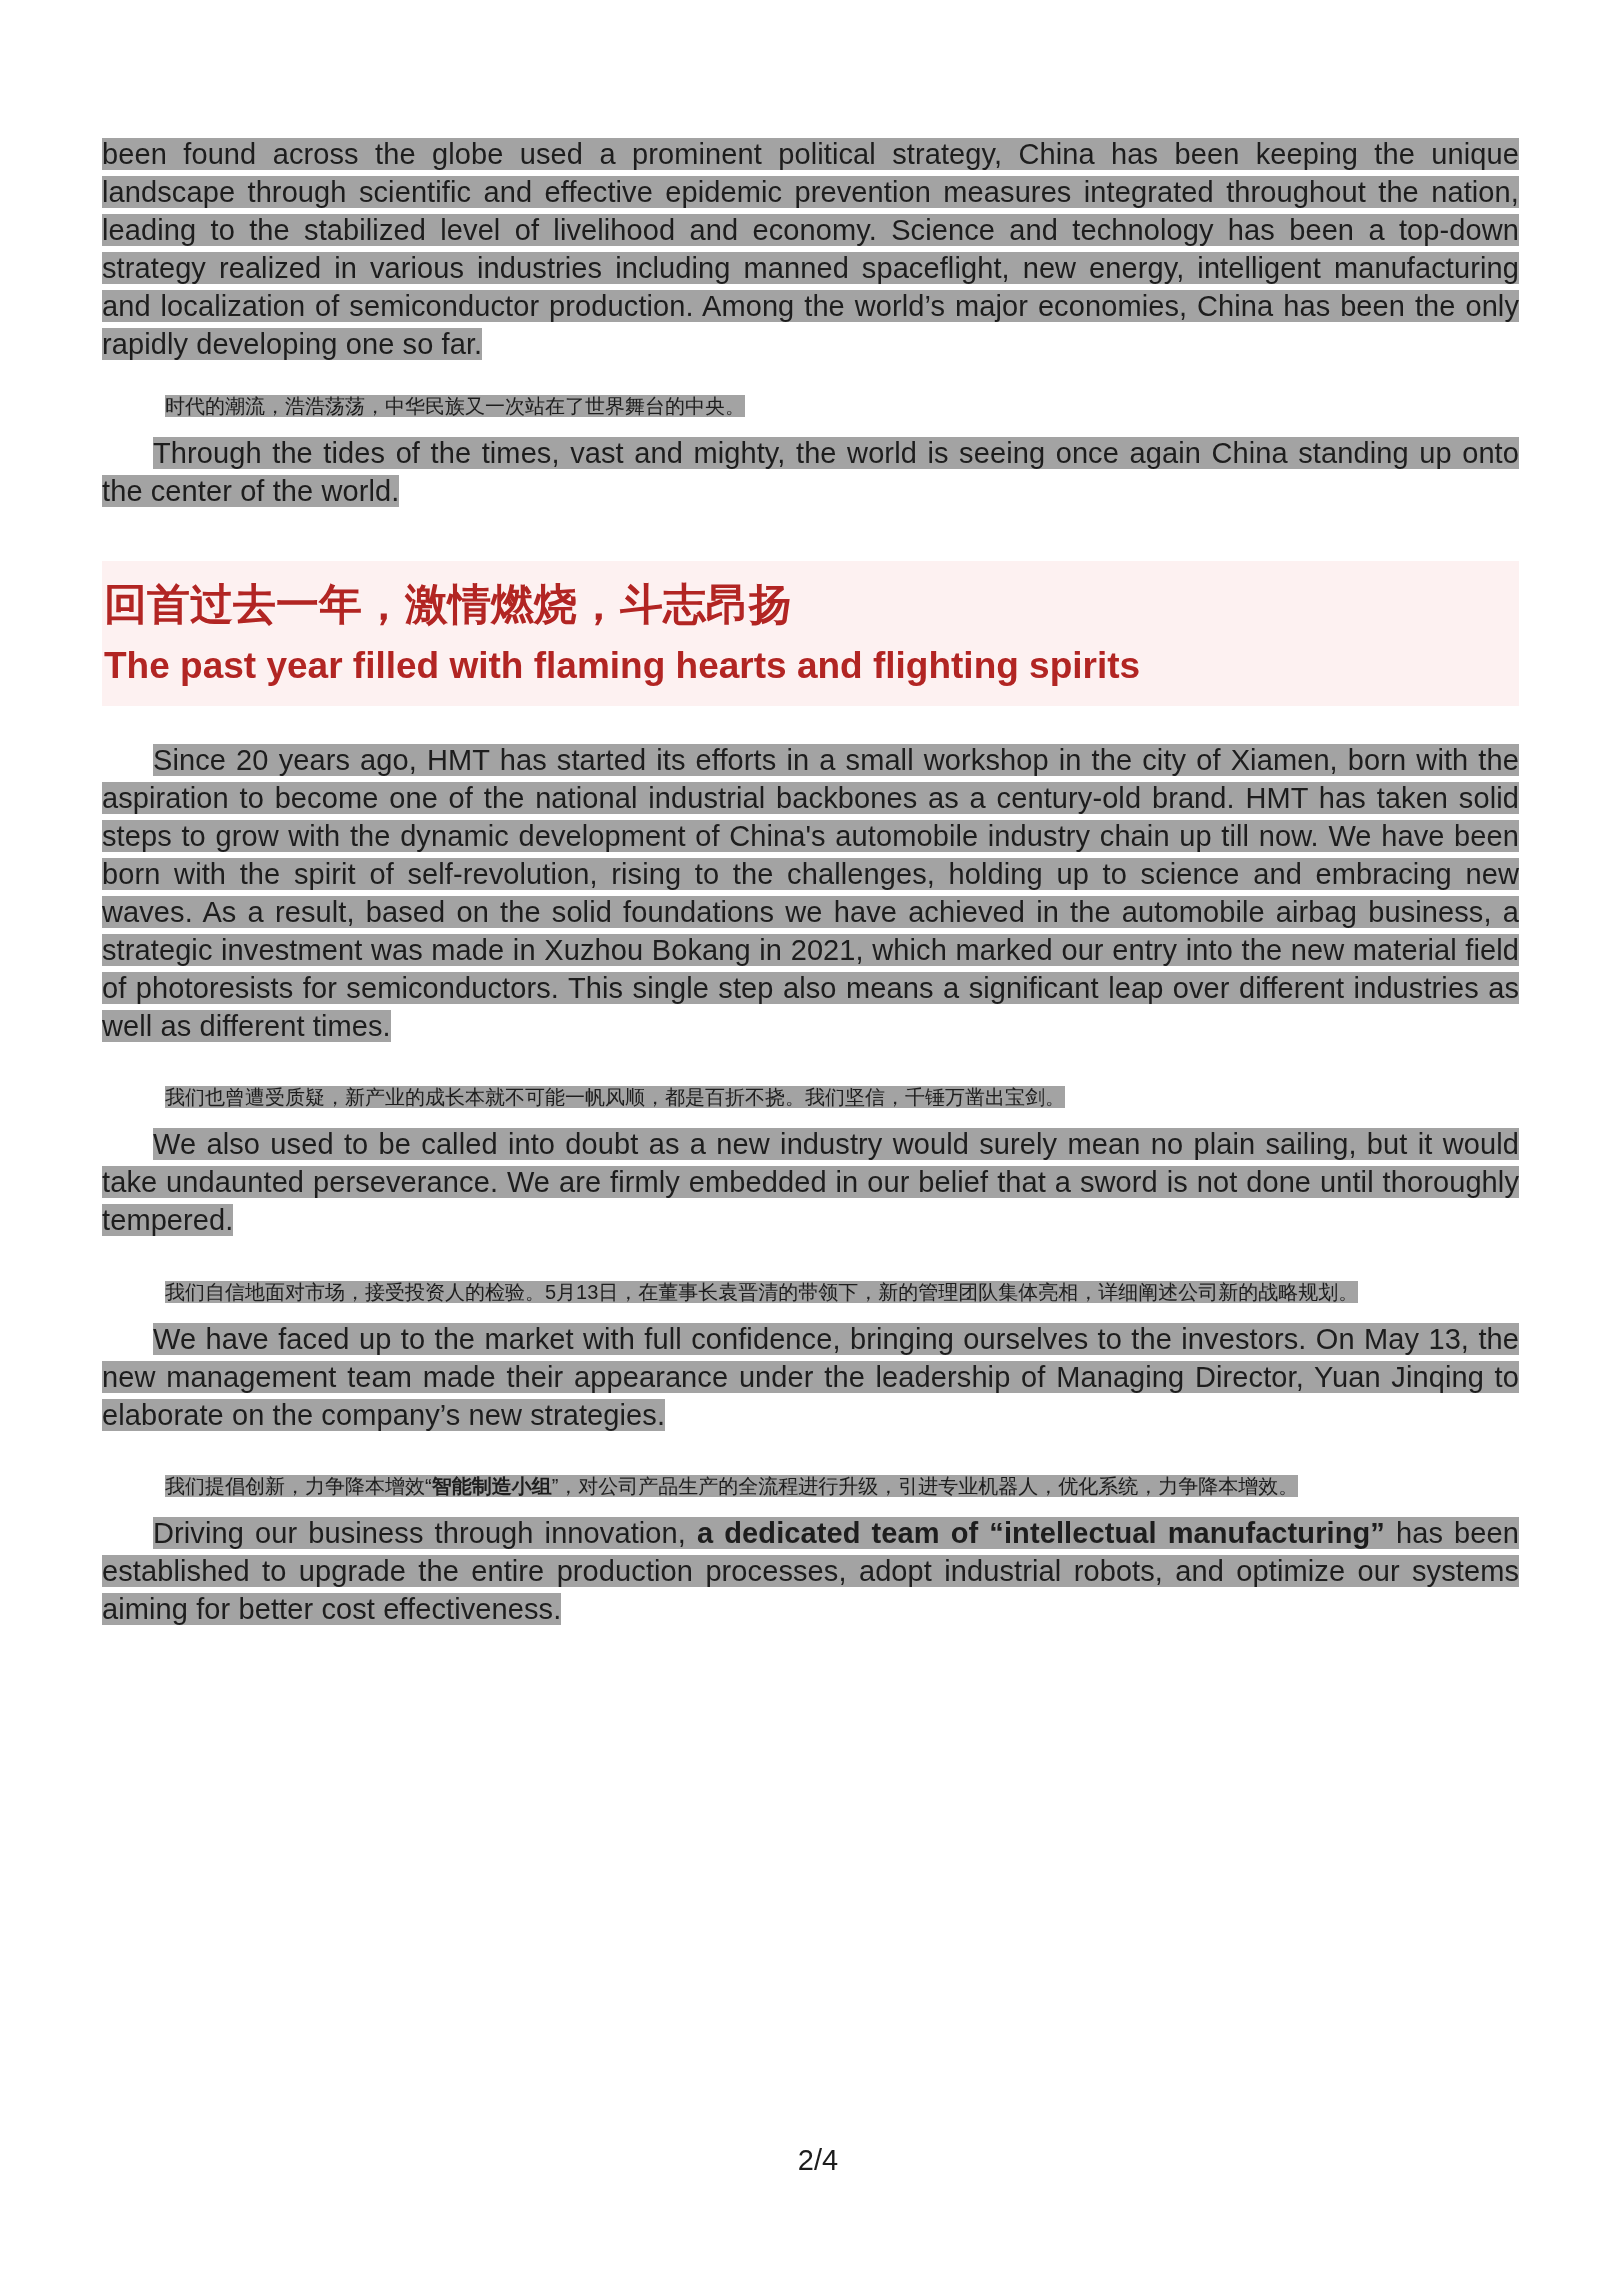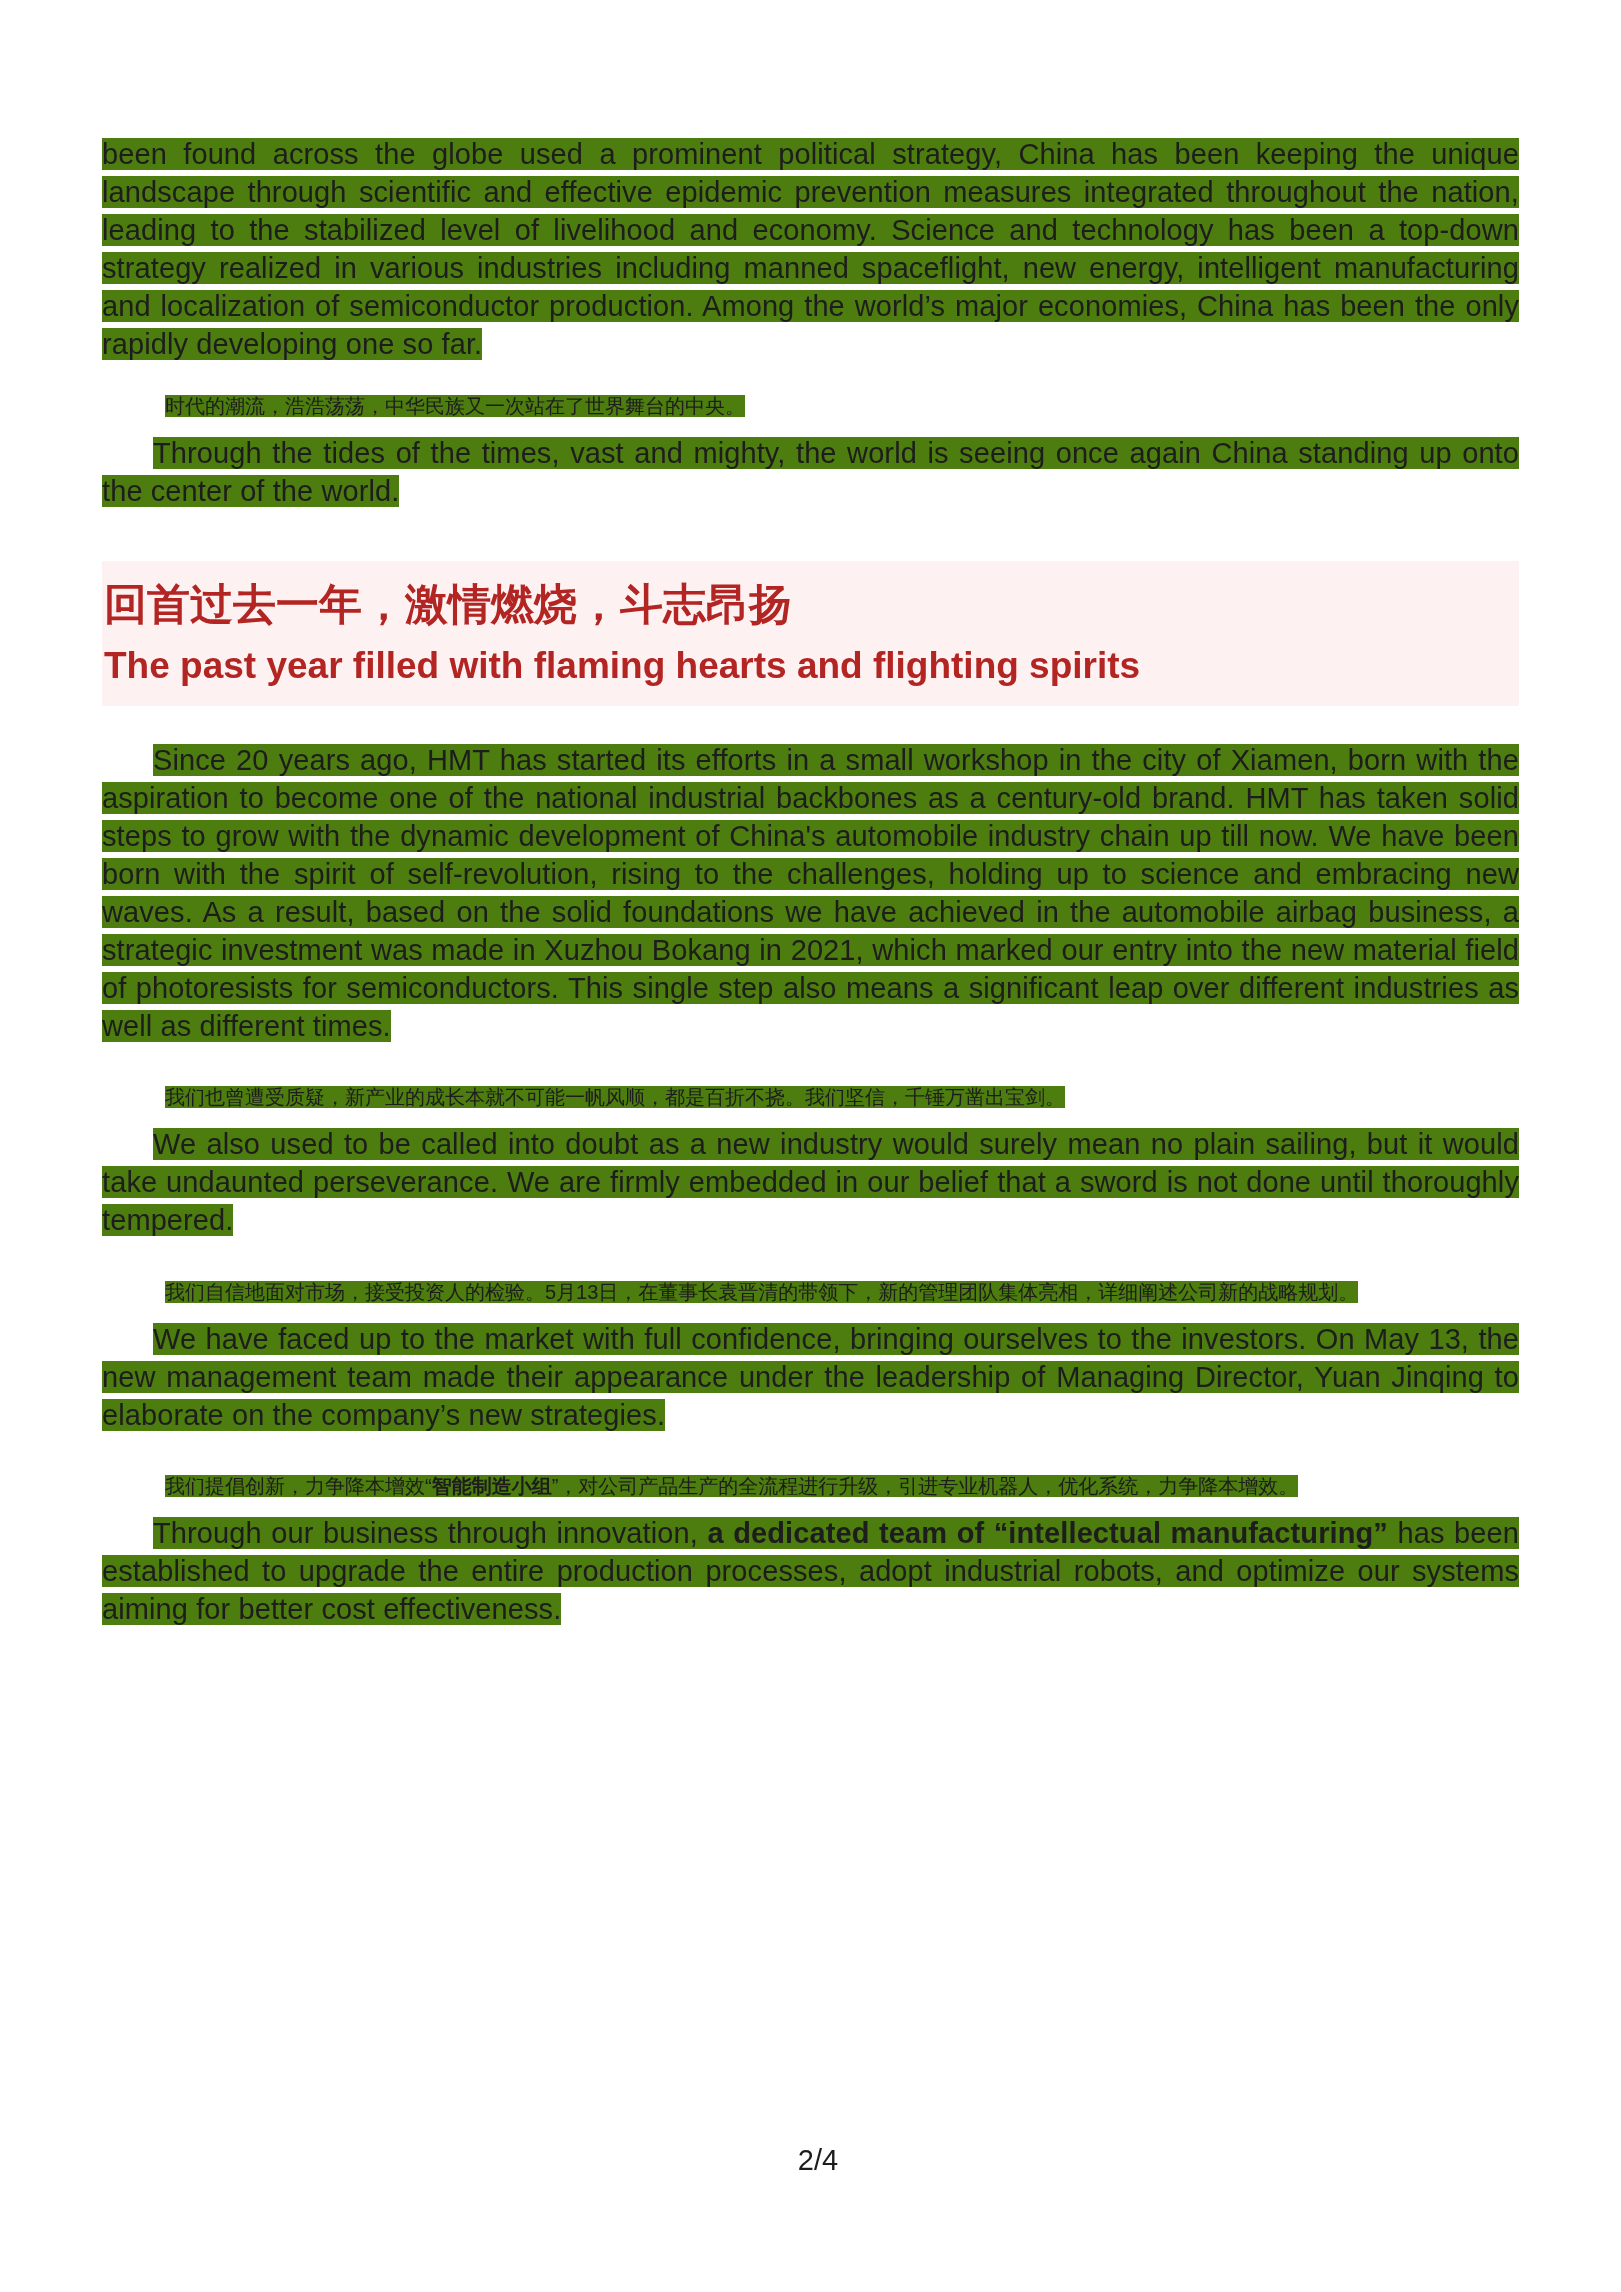--- a/index.html
+++ b/index.html
@@ -25,21 +25,21 @@
     text-align: justify;
     letter-spacing: 0.1px;
   }
   .zh {
     font-size: 20px;
     line-height: 55px;
     text-align: justify;
   }
   .ind-en { text-indent: 51px; }
   .ind-zh { text-indent: 63px; }
-  .hl { background: #4d7c0f; box-decoration-break: clone; }
+  .hl { background: #a3a3a3; box-decoration-break: clone; }
   .group { margin-top: 25.5px; }
   .first-group { margin-top: 0; }
   .tides-group { margin-top: 15.7px; }
   .heading-block {
     margin-top: 51px;
     margin-bottom: 35px;
     padding: 13.7px 5.9px 15.7px 2px;
     background: #fdf1f1;
   }
   .h-zh {
@@ -88,18 +88,18 @@
   <p class="zh ind-zh group"><span class="hl">我们也曾遭受质疑，新产业的成长本就不可能一帆风顺，都是百折不挠。我们坚信，千锤万凿出宝剑。</span></p>
 
   <p class="en ind-en"><span class="hl">We also used to be called into doubt as a new industry would surely mean no plain sailing, but it would take undaunted perseverance. We are firmly embedded in our belief that a sword is not done until thoroughly tempered.</span></p>
 
   <p class="zh ind-zh group"><span class="hl">我们自信地面对市场，接受投资人的检验。5月13日，在董事长袁晋清的带领下，新的管理团队集体亮相，详细阐述公司新的战略规划。</span></p>
 
   <p class="en ind-en"><span class="hl">We have faced up to the market with full confidence, bringing ourselves to the investors. On May 13, the new management team made their appearance under the leadership of Managing Director, Yuan Jinqing to elaborate on the company’s new strategies.</span></p>
 
   <p class="zh ind-zh group"><span class="hl"><span>我们提倡创新，力争降本增效“</span><b>智能制造小组</b><span>”，对公司产品生产的全流程进行升级，引进专业机器人，优化系统，力争降本增效。</span></span></p>
 
-  <p class="en ind-en"><span class="hl"><span>Through our business through innovation, </span><b>a dedicated team of “intellectual manufacturing”</b><span> has been established to upgrade the entire production processes, adopt industrial robots, and optimize our systems aiming for better cost effectiveness.</span></span></p>
+  <p class="en ind-en"><span class="hl"><span>Driving our business through innovation, </span><b>a dedicated team of “intellectual manufacturing”</b><span> has been established to upgrade the entire production processes, adopt industrial robots, and optimize our systems aiming for better cost effectiveness.</span></span></p>
 
   <div class="page-number">2/4</div>
 
 </div>
 
 
 </body></html>

